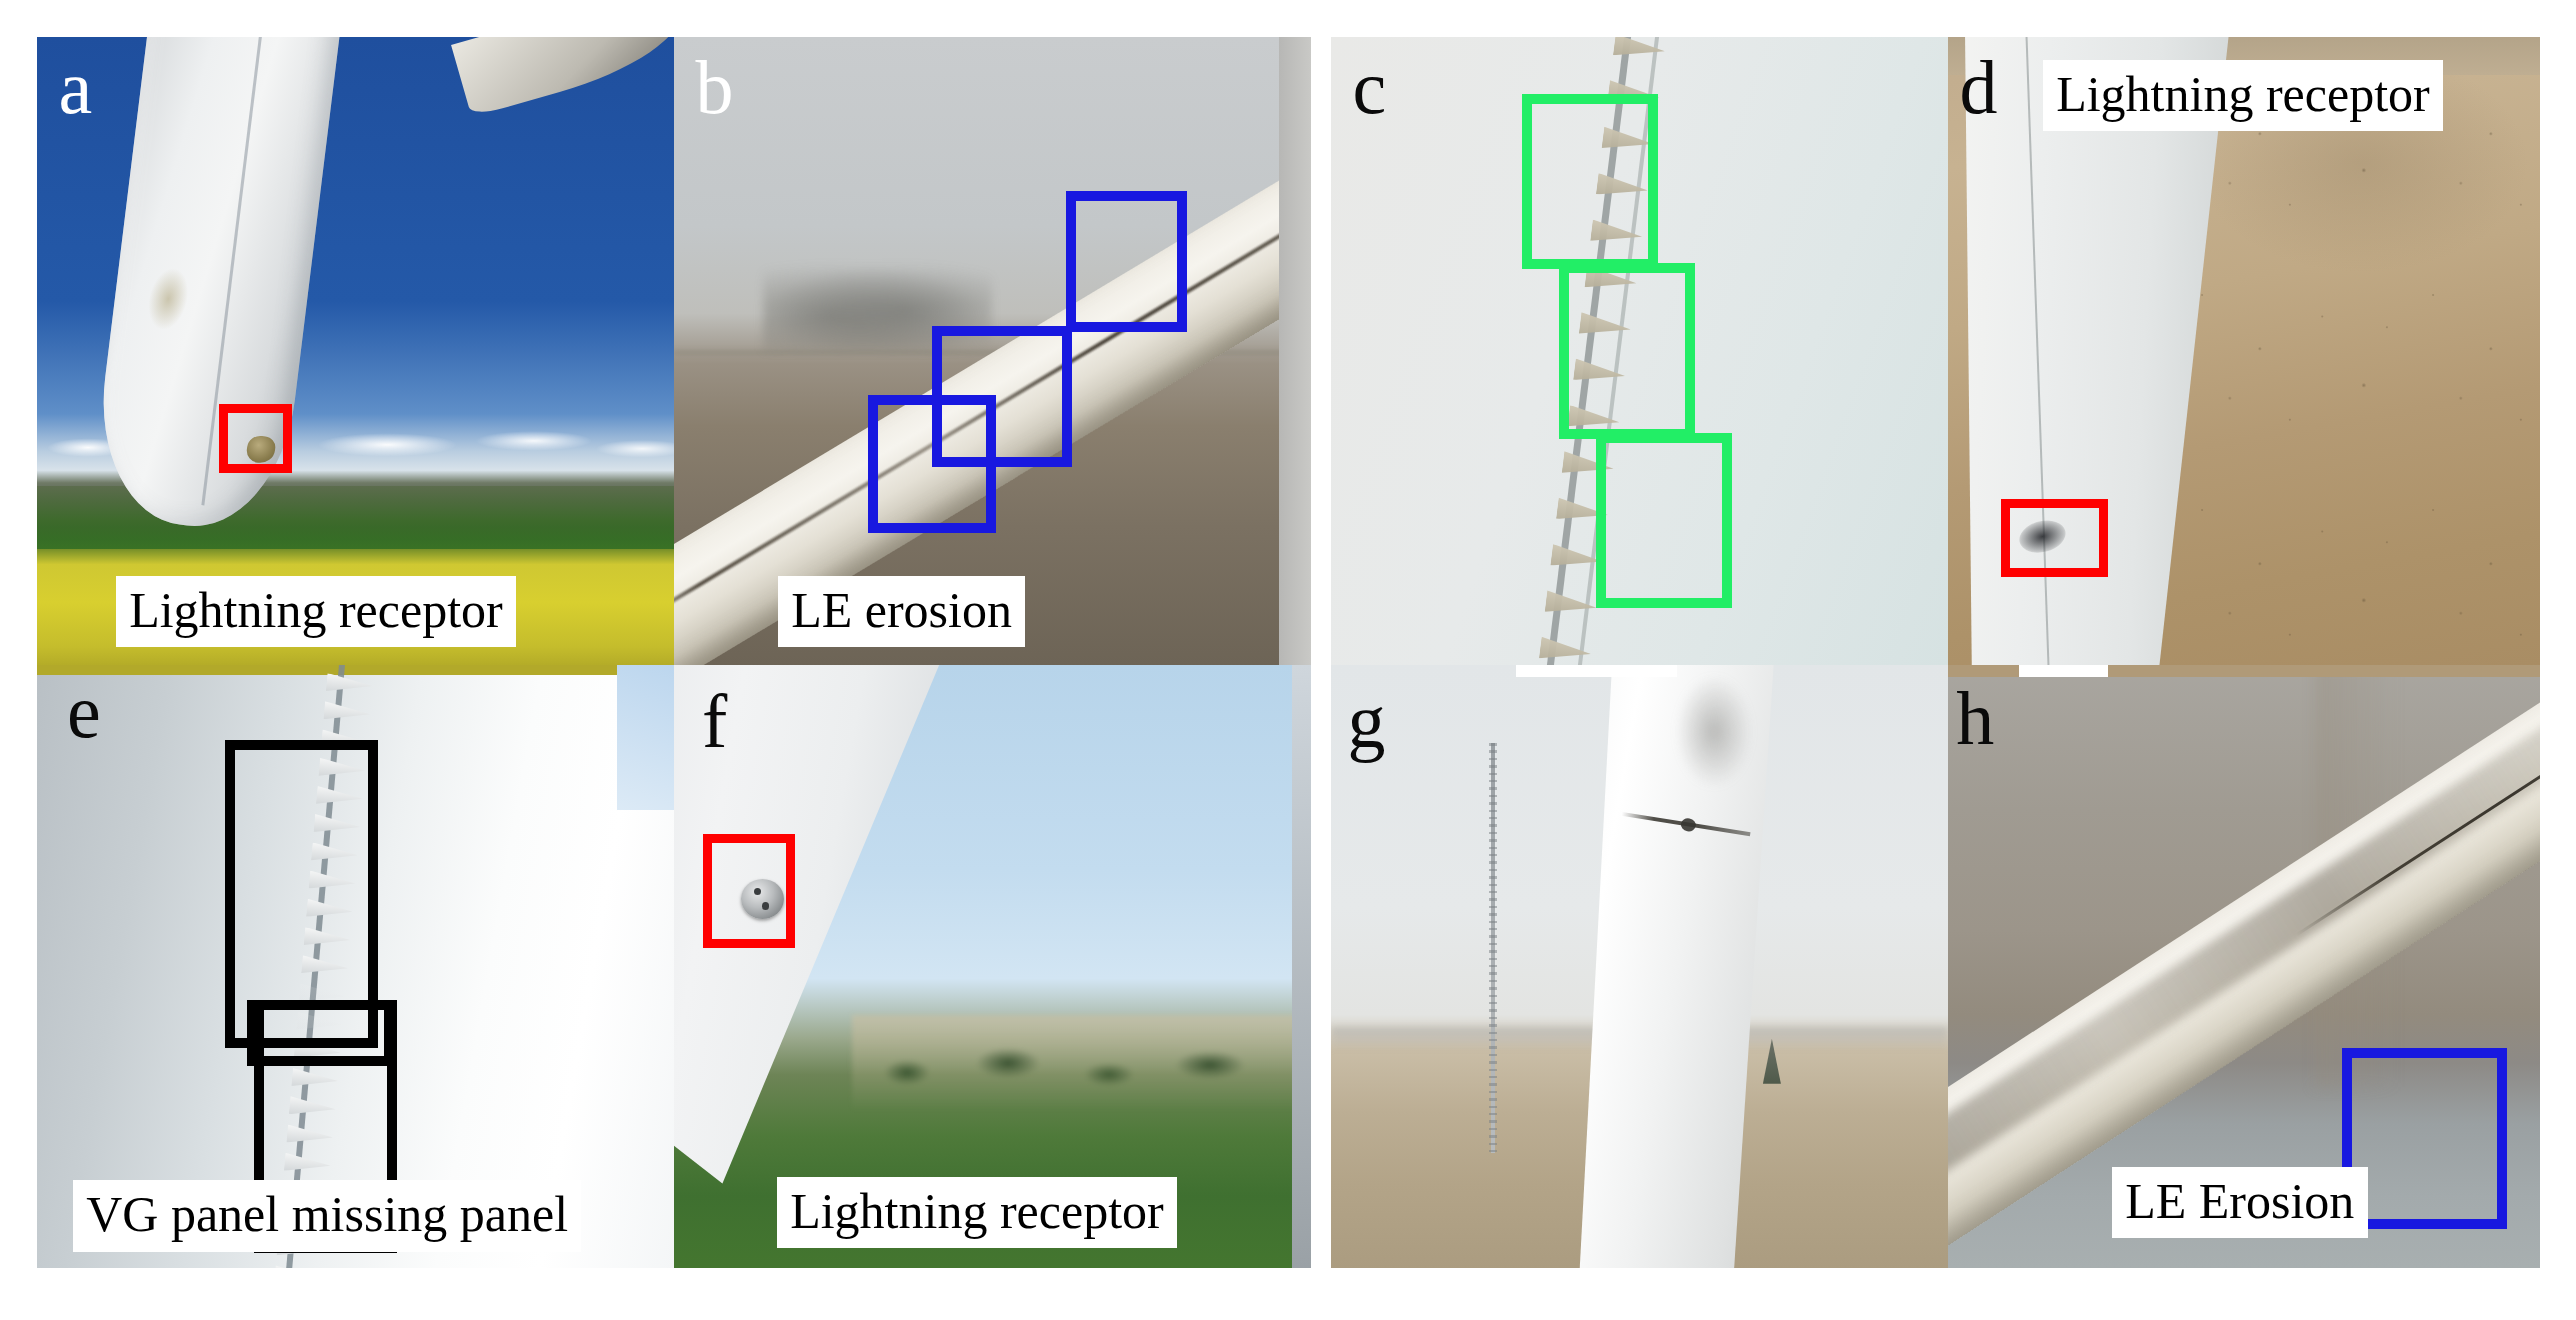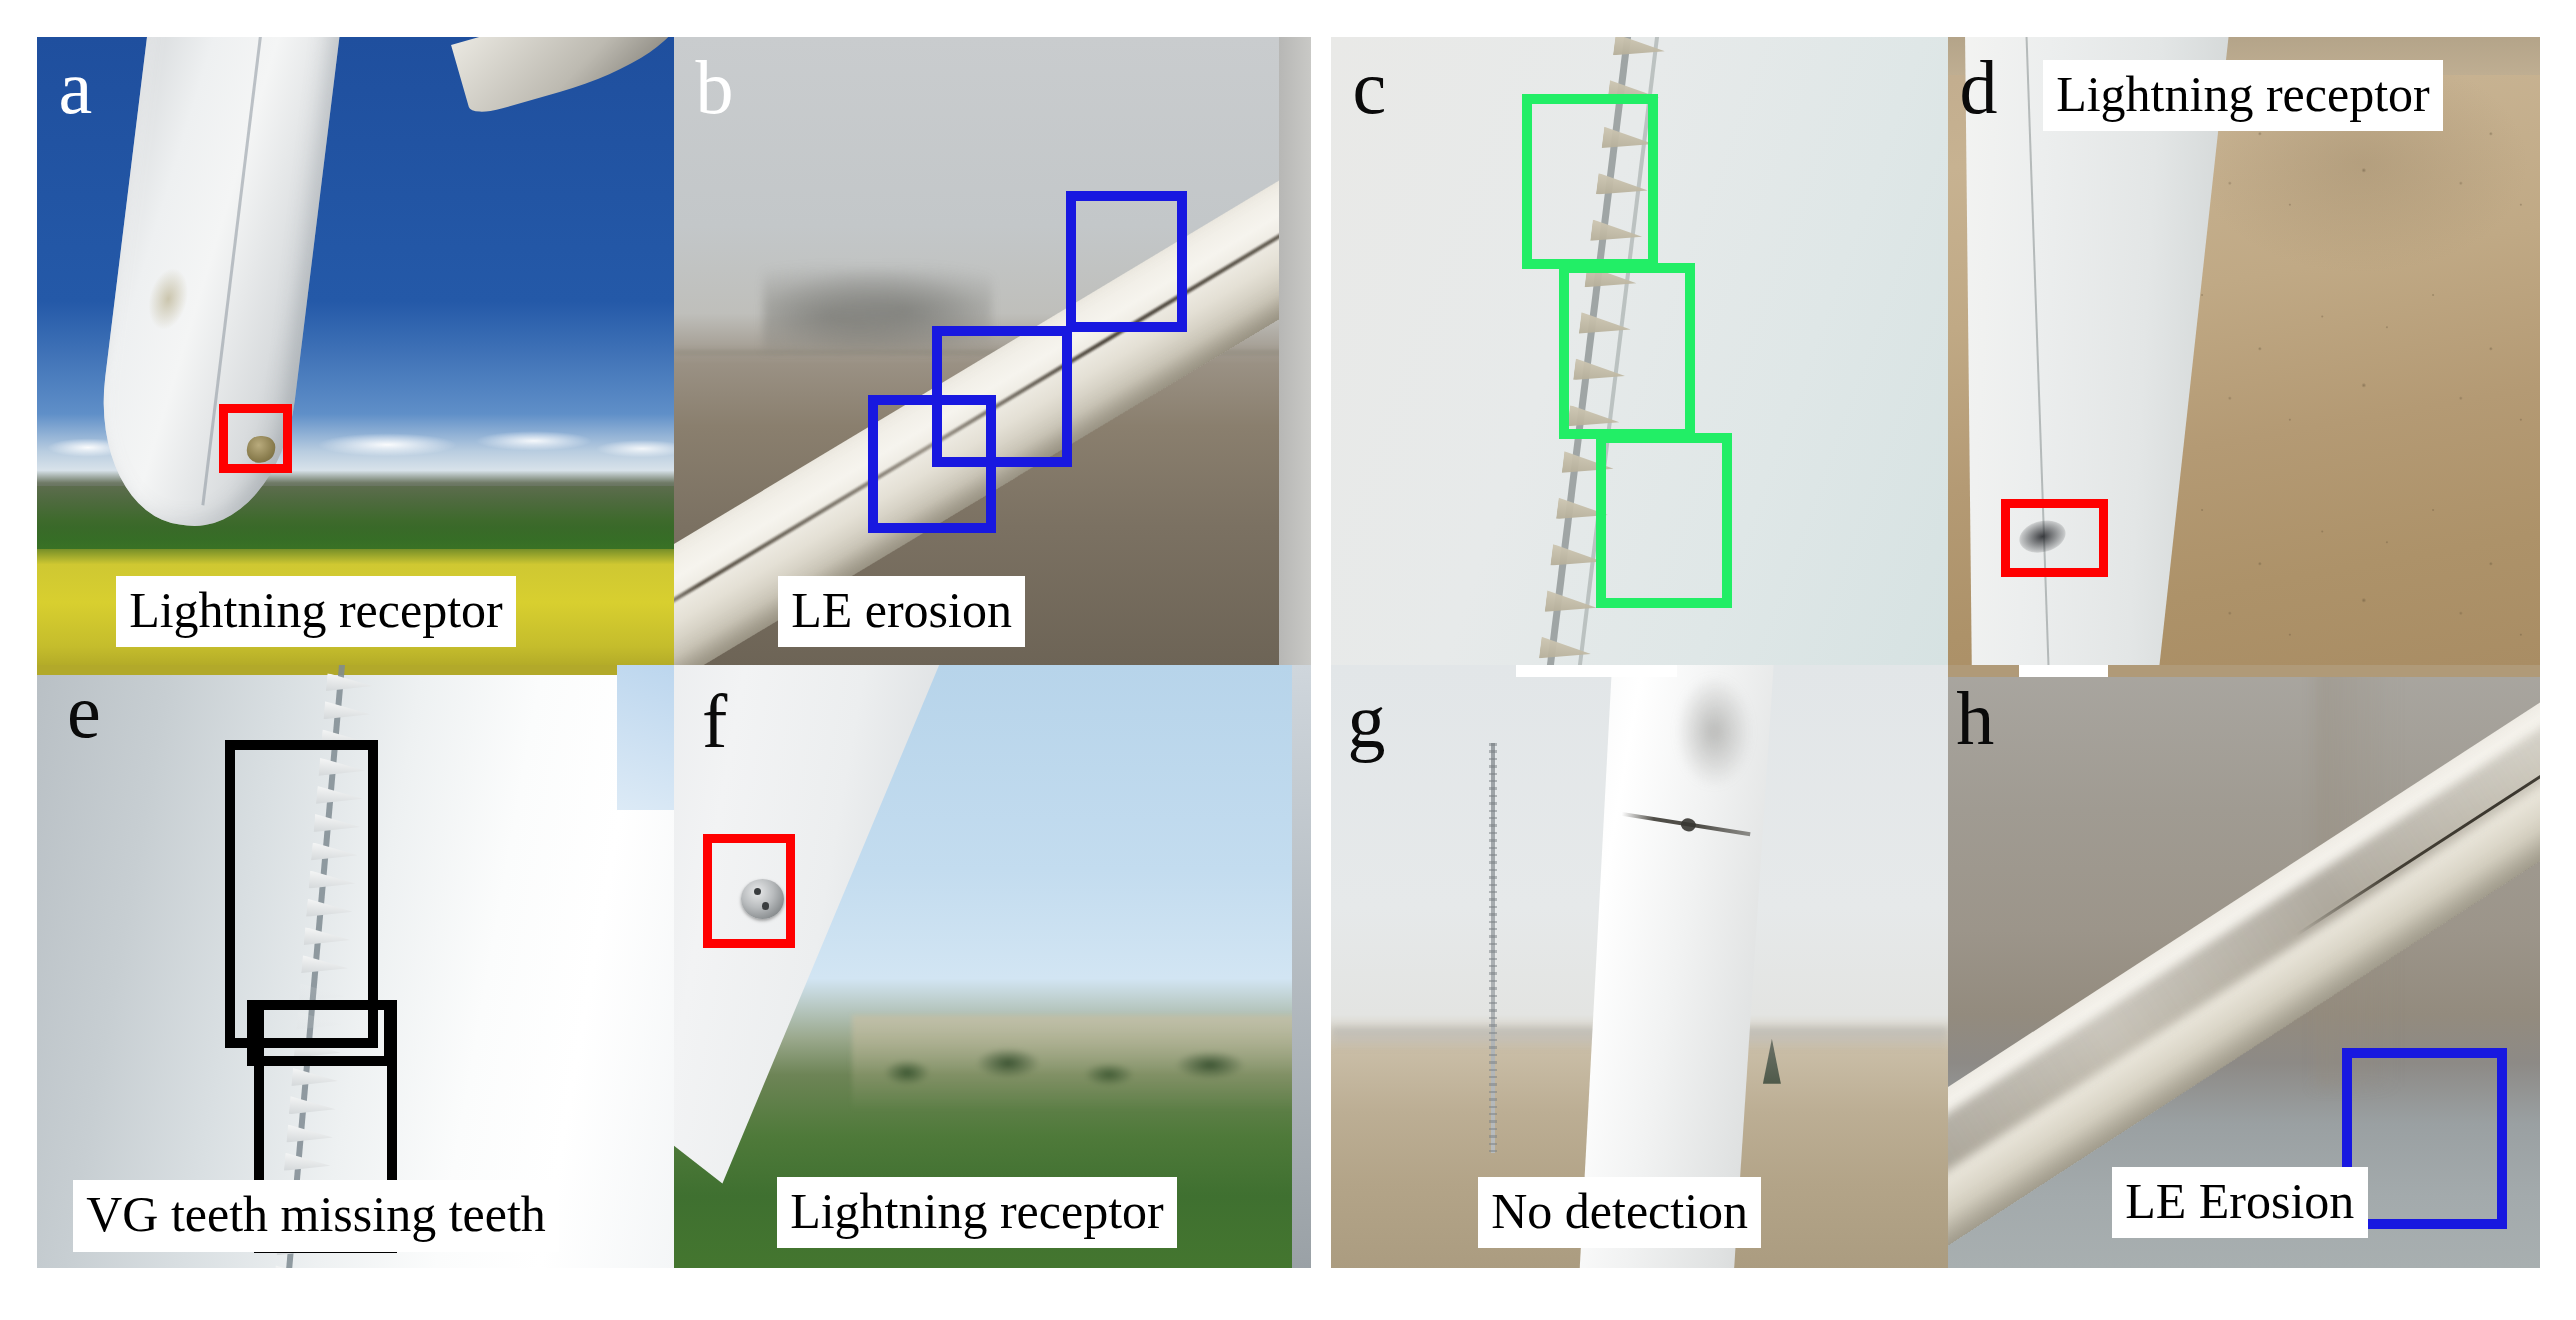--- a/index.html
+++ b/index.html
@@ -381,21 +381,21 @@
             <div class="e-tooth" style="top: 77%;"></div>
             <div class="e-tooth" style="top: 80.85%;"></div>
             <div class="e-tooth" style="top: 84.7%;"></div>
             <div class="e-tooth" style="top: 88.55%;"></div>
           </div>
       </div>
       <div class="bbox black" style="left:29.5%; top:12.5%; width:24%; height:51%;"></div>
       <div class="bbox black" style="left:33%; top:55.5%; width:23%; height:11%;"></div>
       <div class="bbox black" style="left:34%; top:55.5%; width:22.5%; height:42%;"></div>
       <div class="letter black" style="left:30px; top:8.3px;">e</div>
-      <div class="caption" style="left:36px; bottom:16.5px;">VG teeth missing teeth</div>
+      <div class="caption" style="left:36px; bottom:16.5px;">VG panel missing panel</div>
     </div>
 
     <div class="panel">
       <div class="scene">
         <div class="f-bg"></div>
         <div class="f-town"></div>
         <div class="f-blade"></div>
         <div class="f-stud"></div>
         <div class="f-right"></div>
       </div>
@@ -409,21 +409,20 @@
         <div class="g-bg"></div>
         <div class="g-far"></div>
         <div class="g-mast"></div>
         <div class="g-tree1"></div>
         <div class="g-blade"></div>
         <div class="g-dirt"></div>
         <div class="g-crack"></div>
         <div class="g-topbar"></div>
       </div>
       <div class="letter black" style="left:16.5px; top:18px;">g</div>
-      <div class="caption" style="left:147px; bottom:20px;">No detection</div>
     </div>
 
     <div class="panel">
       <div class="scene">
         <div class="h-bg"></div>
         <div class="h-blur"></div>
         <div class="h-topband"></div>
         <div class="h-blade"></div>
         <div class="h-dirt"></div>
         <div class="h-crack"></div>

